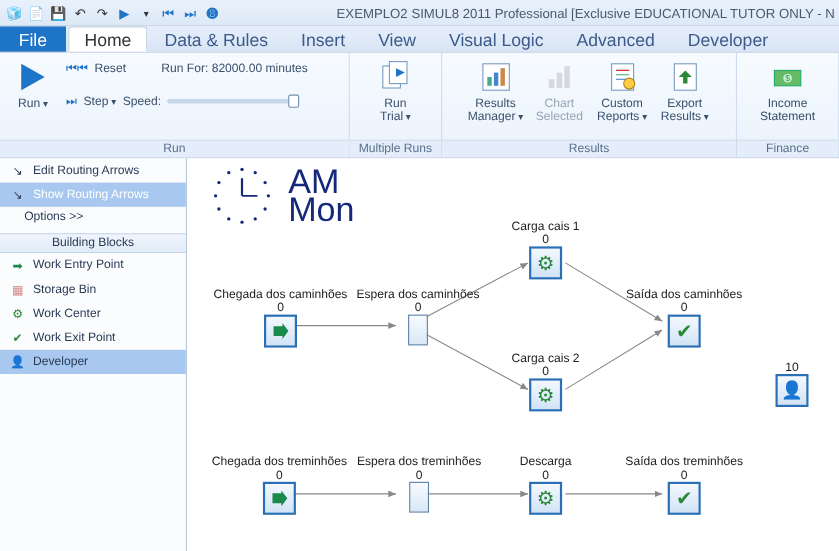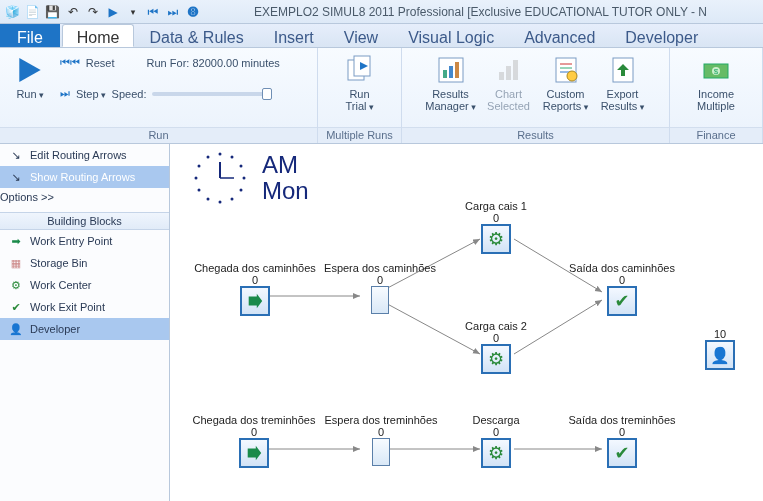--- a/index.html
+++ b/index.html
@@ -2,21 +2,21 @@
 <html><head>
 <meta charset="utf-8">
 <style>
   * { box-sizing: border-box; margin: 0; padding: 0; font-family: "Segoe UI", Tahoma, sans-serif; }
   body { width: 763px; height: 501px; background: #fff; overflow: hidden; font-size: 12px; color: #333; }
 
   
   .qat { height: 24px; background: linear-gradient(#e9f1fb,#dde9f7); border-bottom: 1px solid #b8c8dc; display: flex; align-items: center; padding: 0 4px; }
   .qat-icons { display: flex; gap: 2px; align-items: center; }
   .qat-icons span { width: 18px; height: 18px; display: inline-flex; align-items: center; justify-content: center; font-size: 12px; cursor: pointer; }
-  .qat-title { flex: 1; text-align: center; color: #4a5a6a; font-size: 12px; white-space: nowrap; overflow: hidden; }
+  .qat-title { flex: 1; text-align: right; color: #4a5a6a; font-size: 12px; white-space: nowrap; overflow: hidden; }
 
   
   .tabs { height: 24px; background: linear-gradient(#e6eefb,#d9e5f4); display: flex; border-bottom: 1px solid #b8c8dc; }
   .tab { padding: 4px 14px 0 14px; font-size: 16px; color: #3c5a8a; cursor: pointer; border: 1px solid transparent; border-bottom: none; }
   .tab.file { background: #1e74c6; color: #fff; border-radius: 0; padding: 4px 16px; margin-right: 2px; }
   .tab.active { background: #fff; border: 1px solid #b8c8dc; border-bottom: 1px solid #fff; border-radius: 3px 3px 0 0; color: #333; }
 
   
   .ribbon { height: 96px; background: linear-gradient(#f7fbff,#eaf2fc); border-bottom: 1px solid #b8c8dc; display: flex; }
   .group { border-right: 1px solid #cfdcee; display: flex; flex-direction: column; position: relative; }
@@ -36,21 +36,21 @@
   .tool-item { display:flex; align-items:center; gap:6px; padding:3px 8px; font-size:11px; color:#2a3a55; cursor:pointer; }
   .tool-item.sel { background:#a9c8ef; }
   .tool-item .ic { width:16px; height:16px; display:flex; align-items:center; justify-content:center; }
 
   .canvas { flex:1; position:relative; background:#fff; overflow:hidden; }
 
   
   .clock { position:absolute; left:20px; top:4px; display:flex; align-items:center; gap:12px; color:#15287a; }
   .clock-face { width:60px; height:60px; position:relative; }
   .clock-face svg { width:60px; height:60px; }
-  .clock-text { font-size:24px; line-height:26px; font-family: "Times New Roman", serif; color:#15287a; }
+  .clock-text { font-size:31px; line-height:26px; font-family: "Times New Roman", serif; color:#15287a; }
 
   
   .node { position:absolute; text-align:center; font-size:11px; color:#222; }
   .node .count { display:block; font-size:11px; }
   .node-box { width:30px; height:30px; margin:0 auto; border:2px solid #2a6fb5; background:linear-gradient(#f3f8ff,#d2e3f6); display:flex; align-items:center; justify-content:center; }
   .node-q { width:18px; height:28px; margin:0 auto; border:1px solid #5a7fa9; background:linear-gradient(#f7fbff,#d9e8f7); }
 
   
   svg.wires { position:absolute; left:0; top:0; width:100%; height:100%; pointer-events:none; }
   .wires line { stroke:#888; stroke-width:1; marker-end:url(#arrow); }
@@ -196,38 +196,38 @@
     <div class="group-body" style="justify-content:center">
       <div class="big-btn" style="width:60px">
         <div class="ic">
             <svg viewBox="0 0 32 32">
               <rect x="4" y="10" width="24" height="14" fill="#6b6" stroke="#2a6"></rect>
               <circle cx="16" cy="17" r="4" fill="#cec"></circle>
               <text x="16" y="20" text-anchor="middle" font-size="8" fill="#2a6">$</text>
             </svg>
           </div>
         <span style="white-space:pre-line">Income
-Multiple</span>
+Statement</span>
       </div>
     </div>
     <div class="group-label">Finance</div>
   </div>
 </div>
 
 <div class="main">
   <div class="side">
     <div class="tool-item">
         <span class="ic">↘</span>
         <span>Edit Routing Arrows</span>
       </div>
     <div class="tool-item sel">
         <span class="ic">↘</span>
         <span style="color:#fff">Show Routing Arrows</span>
       </div>
-    <div class="tool-item" style="padding-left:0">
+    <div class="tool-item" style="padding-left:22px">
         <span>Options &gt;&gt;</span>
       </div>
     <div style="height:6px"></div>
     <div class="panel-head">Building Blocks</div>
     <div class="tool-item">
         <span class="ic" style="color:#1a8a4a">➡</span>
         <span>Work Entry Point</span>
       </div>
     <div class="tool-item">
         <span class="ic" style="color:#c88">▦</span>

